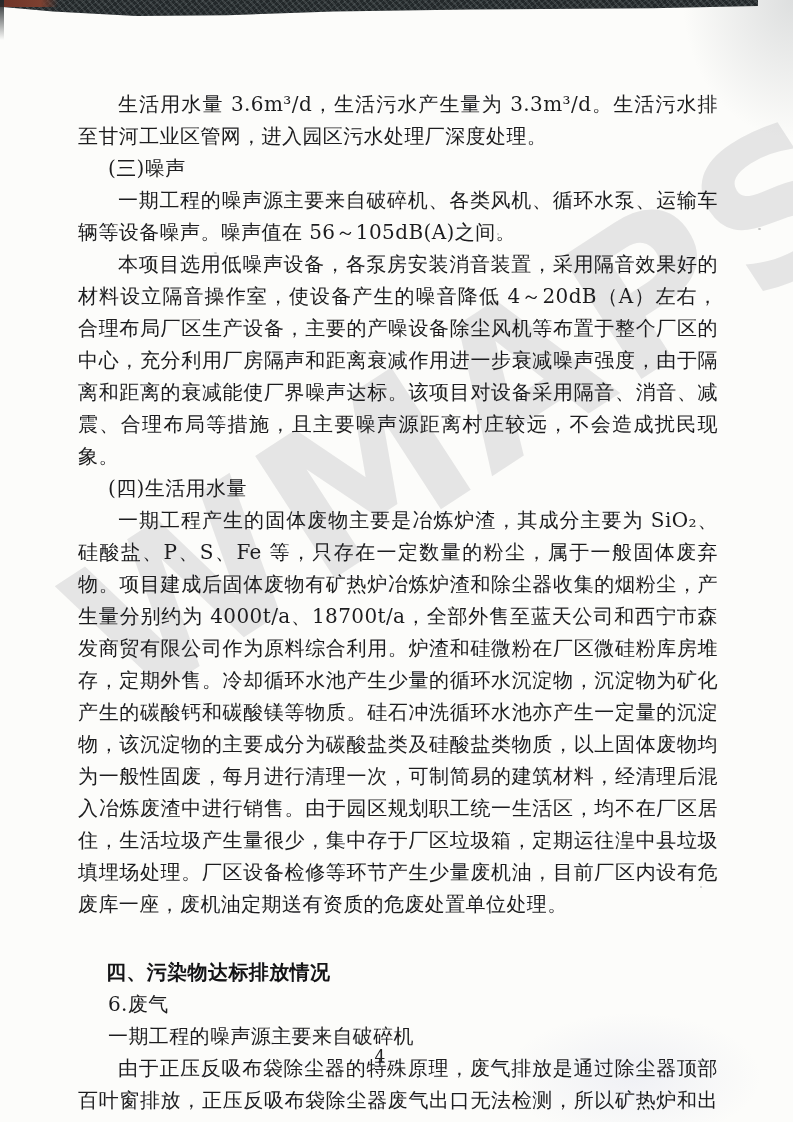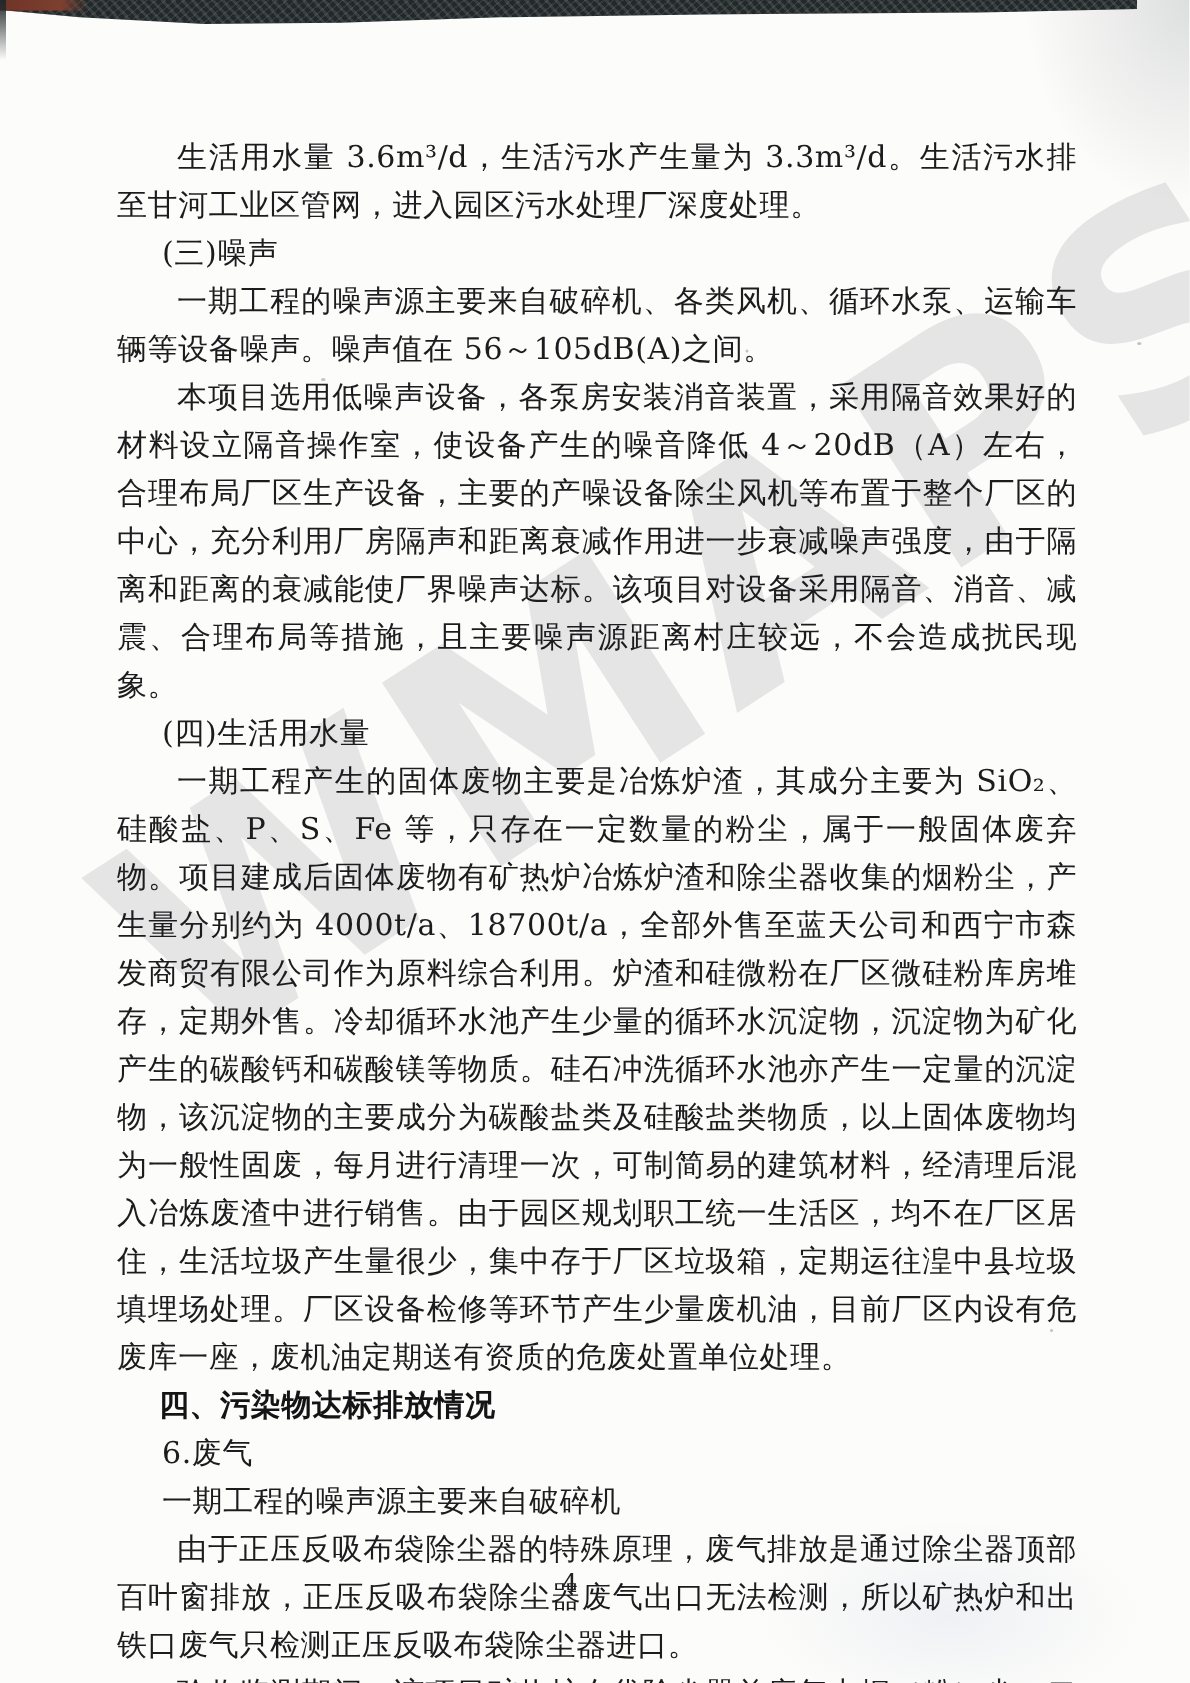--- a/index.html
+++ b/index.html
@@ -82,20 +82,21 @@
     text-align: justify;
     letter-spacing: 0.4px;
   }
   .doc p { margin: 0; text-indent: 2em; }
   .doc p.subhead { text-indent: 1.5em; }
   .doc p.bold-head {
     text-indent: 1.4em;
     font-family: "DejaVu Sans", "Liberation Sans", sans-serif;
     font-weight: bold;
     color: #141416;
+    margin-top: 36px;
   }
   .page-number {
     position: absolute;
     left: 0; top: 1046px;
     width: 760px;
     text-align: center;
     font-size: 17px;
     color: #222;
     z-index: 3;
   }

